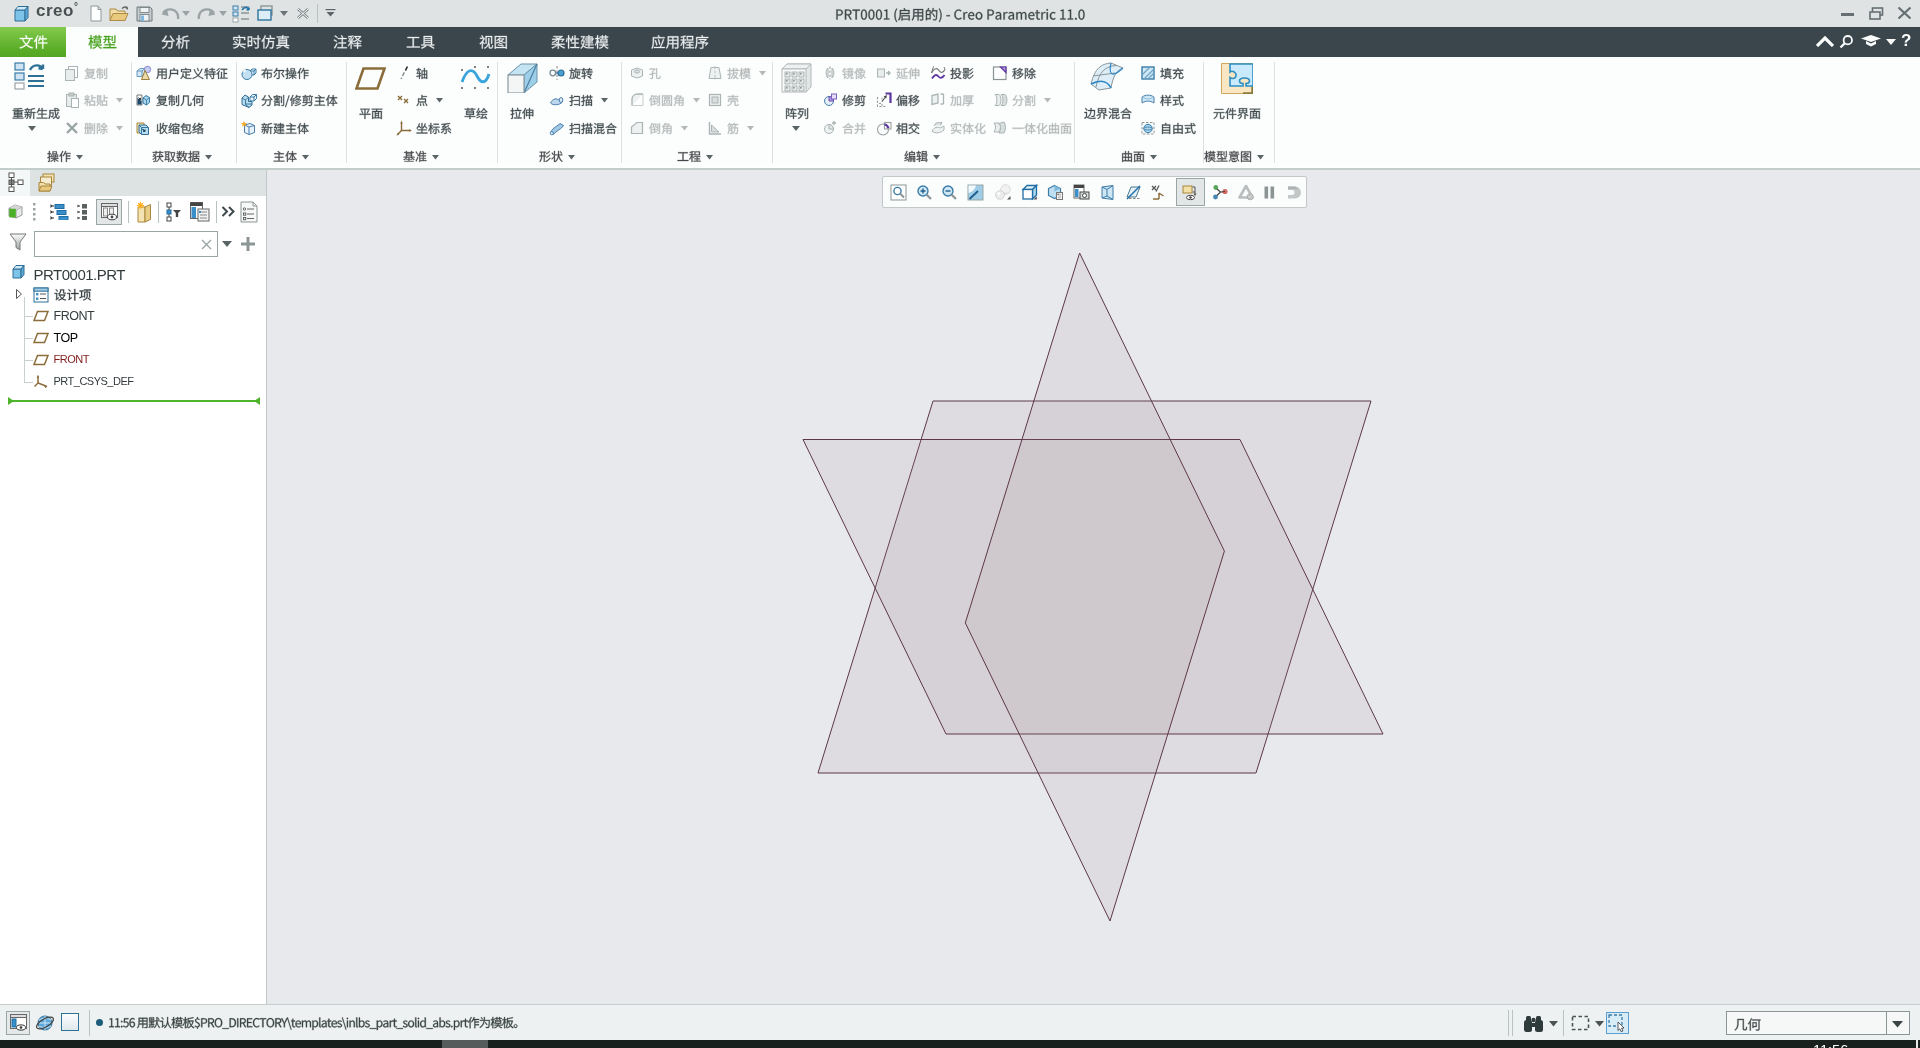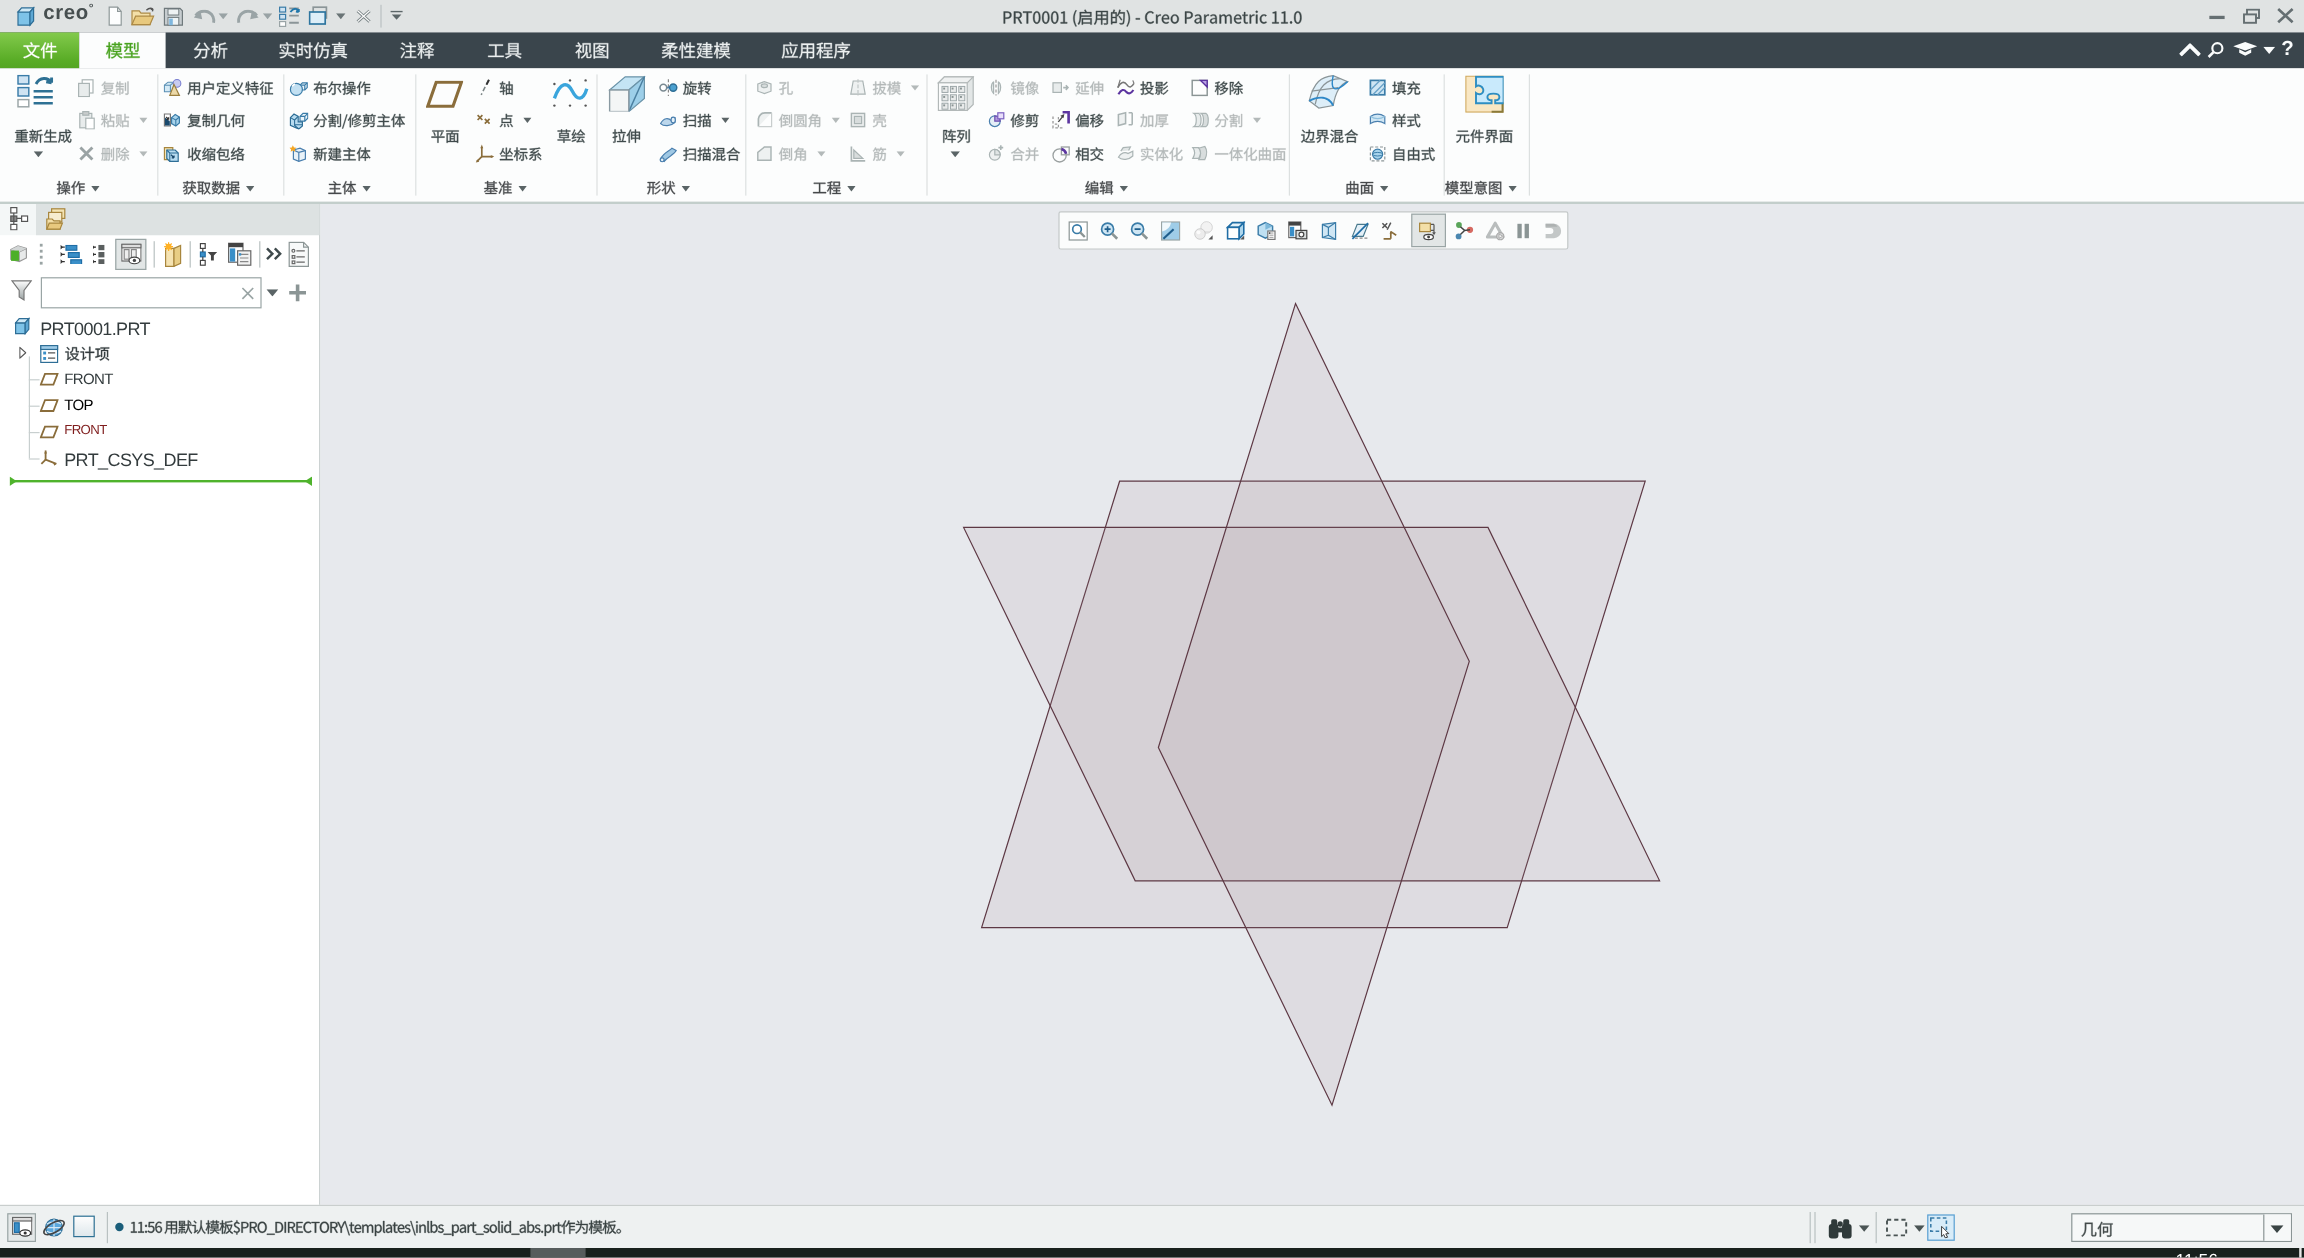--- a/index.html
+++ b/index.html
@@ -729,21 +729,21 @@
 <svg class="ab" style="left:33px;top:352px" width="16" height="16" viewBox="0 0 16 16">
 <path d="M4.5 3.5 L15 3.5 L11.5 12.5 L1 12.5 Z" fill="none" stroke="#8a6d3b" stroke-width="1.5"></path>
     </svg>
 <div class="ab" style="left:53.5px;top:353px;font-size:11px;color:#7f1d1d;white-space:pre;letter-spacing:-0.5px">FRONT</div>
 <div class="ab" style="left:24px;top:382px;width:9px;height:1px;background:#c8cfcf"></div>
 <svg class="ab" style="left:33px;top:374px" width="16" height="16" viewBox="0 0 16 16">
 <path d="M5 1.5 L5 9 L14 12.5" fill="none" stroke="#8a6d3b" stroke-width="1.5"></path>
 <path d="M5 9 L1.5 12.5" fill="none" stroke="#8a6d3b" stroke-width="1.5"></path>
 <path d="M5 1.5 L3.8 4 L6.2 4 Z M14 12.5 L11.2 11.8 L12.4 14.2 Z" fill="#8a6d3b"></path>
     </svg>
-<div class="ab" style="left:53.5px;top:375px;font-size:15px;color:#333b3d;white-space:pre;letter-spacing:-0.5px">PRT_CSYS_DEF</div>
+<div class="ab" style="left:53.5px;top:375px;font-size:11px;color:#333b3d;white-space:pre;letter-spacing:-0.5px">PRT_CSYS_DEF</div>
 <div class="ab" style="left:10px;top:400px;width:248px;height:2px;background:#4fb32c"></div>
 <svg class="ab" style="left:8px;top:397px" width="6" height="8">
       <path d="M0 0 L6 4 L0 8 Z" fill="#4fb32c"></path>
     </svg>
 <svg class="ab" style="left:254px;top:397px" width="6" height="8">
       <path d="M6 0 L0 4 L6 8 Z" fill="#4fb32c"></path>
     </svg>
 <div class="ab" style="left:267px;top:170px;width:1653px;height:834px;background:#e7e9ed"></div>
 <svg class="ab" style="left:267px;top:170px" width="1653" height="834" viewBox="0 0 1653 834">
 <g transform="translate(-267,-170)" stroke="#5d3844" stroke-width="1" fill="rgba(166,140,148,0.13)">

